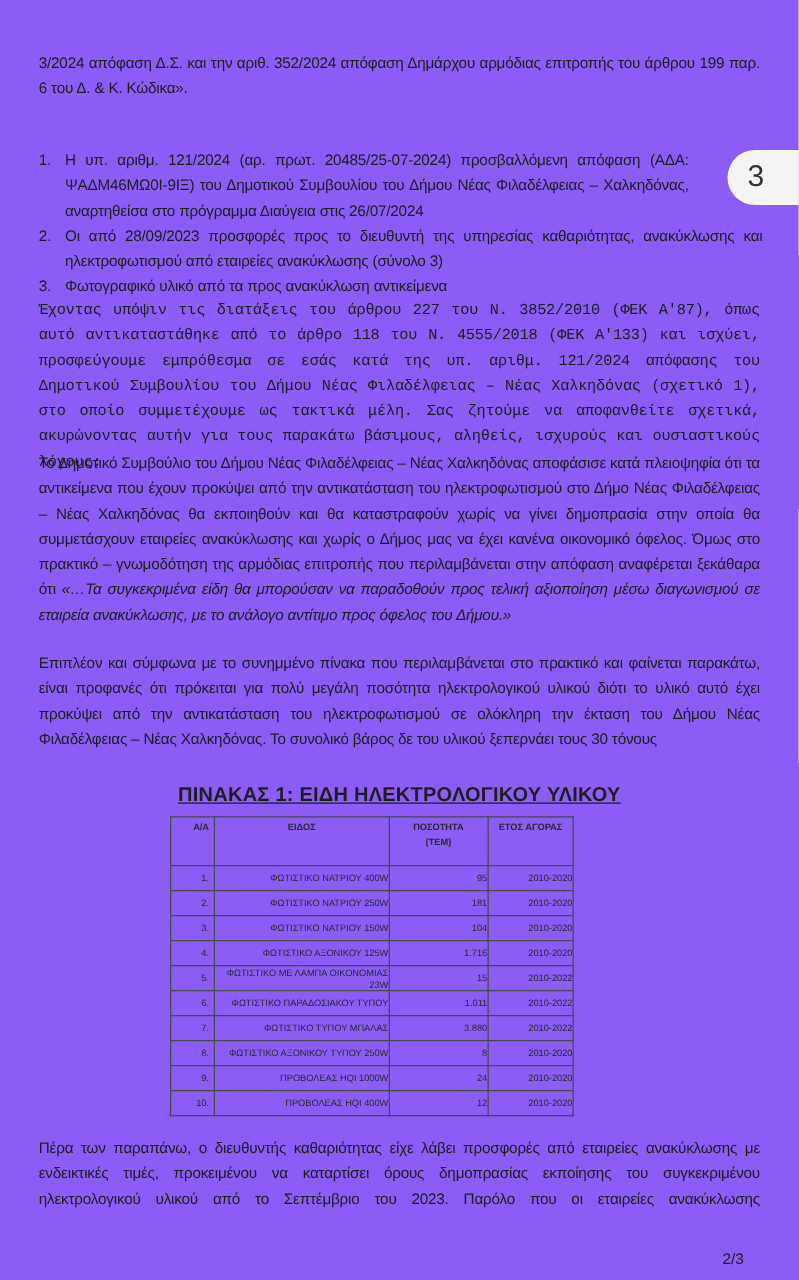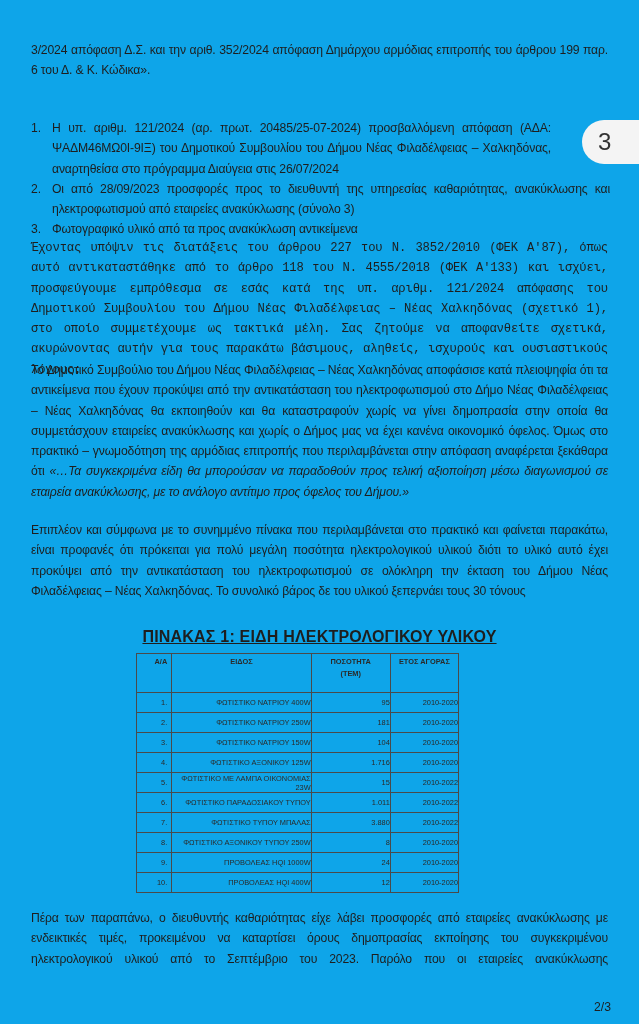--- a/index.html
+++ b/index.html
@@ -1,39 +1,39 @@
 <!DOCTYPE html>
 <html><head>
 <meta charset="utf-8">
 <style>
   html, body { margin: 0; padding: 0; background: #ffffff; }
   body {
     width: 639px; height: 1024px; overflow: hidden; position: relative;
     font-family: "Liberation Sans", "DejaVu Sans", sans-serif;
     color: #1e1e1e;
   }
-  .page { position: absolute; left: 0; top: 0; width: 639px; height: 1024px; background: #0ea5e9; }
+  .page { position: absolute; left: 0; top: 0; width: 639px; height: 1024px; background: #8b5cf6; }
   .txt {
     position: absolute; left: 31px; width: 577px;
     font-size: 12.2px; line-height: 20.3px; letter-spacing: -0.15px;
     text-align: justify;
   }
   .txt p { margin: 0; }
   .justify-last { text-align-last: justify; }
   #p-intro { top: 40px; }
   #p-sxet { top: 90px; }
   #ref-list { position: absolute; top: 118px; left: 31px; width: 520px; margin: 0; padding: 0; list-style: none; font-size: 12.2px; line-height: 20.3px; letter-spacing: -0.15px; }
   #ref-list li { position: relative; padding-left: 21px; text-align: justify; }
   #ref-list li .num { position: absolute; left: 0; top: 0; }
   #ref-list li.wide { width: 558px; }
   #p-one { top: 238px; font-family: Liberation Mono, monospace; }
   #p-two { top: 360px; }
   #p-three { top: 520px; }
   #p-four { top: 908px; }
-  #page-num { position: absolute; top: 1000px; right: 28px; font-size: 12.2px; }
+  #page-num { position: absolute; top: 1000px; right: 44px; font-size: 12.2px; }
   .quote { font-style: italic; }
 
   .badge {
     position: absolute; left: 582px; top: 120px; width: 64px; height: 44px;
     border-radius: 22px 0 0 22px; background: #f4f4f4;
     font-size: 24px; color: #333; line-height: 44px; padding-left: 16px; box-sizing: border-box;
   }
 
   #table-title {
     position: absolute; top: 628px; left: 0; width: 639px; text-align: center;

